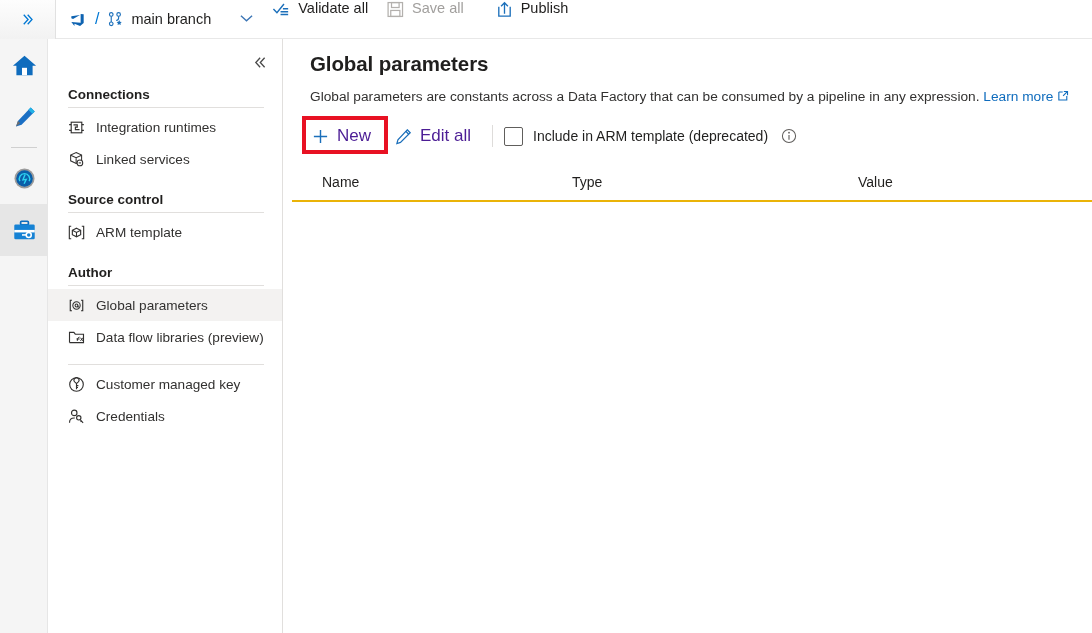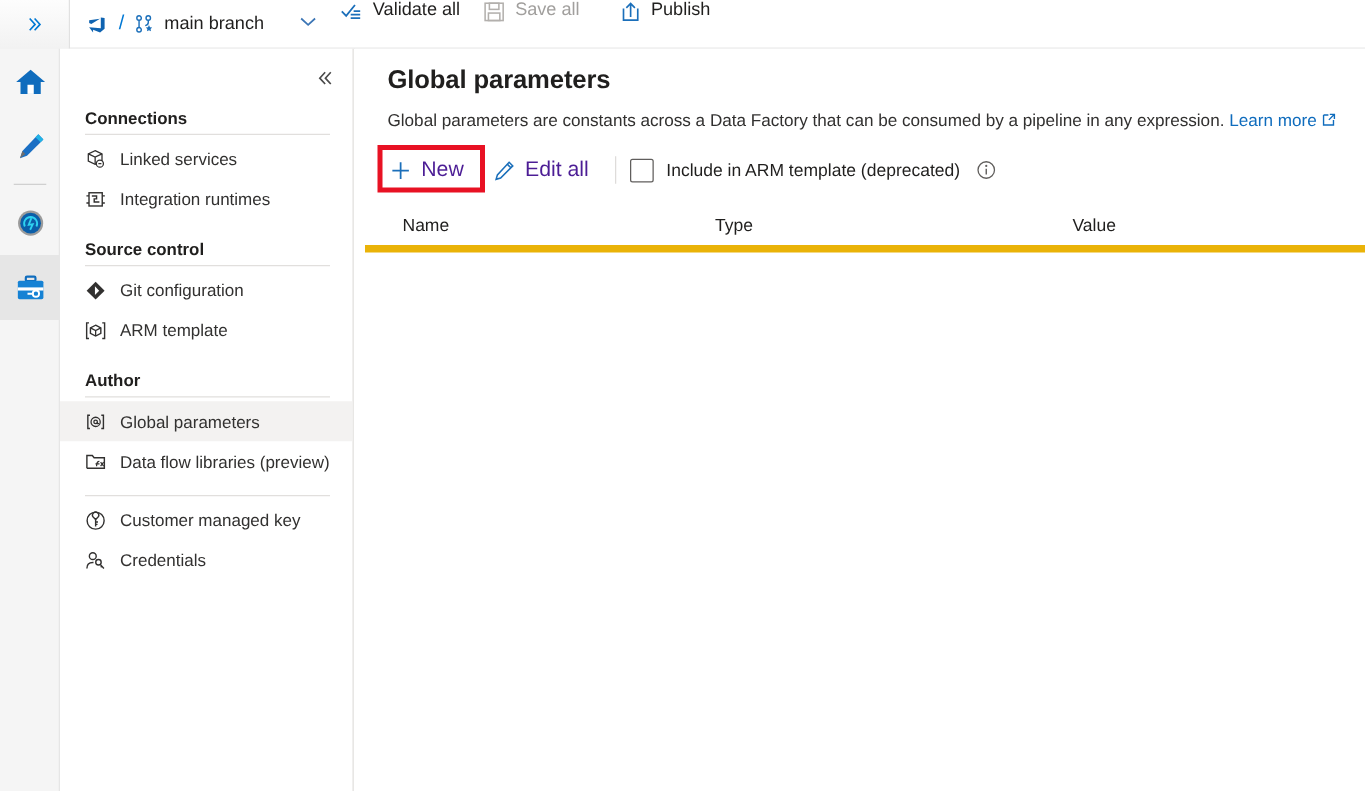--- a/index.html
+++ b/index.html
@@ -140,21 +140,21 @@
 
   .red-box {
     position: absolute; left: 2px; top: -2px;
     width: 86px; height: 38px;
     border: 4px solid #e81123; pointer-events: none;
   }
 
   .tbl-head {
     display: flex; align-items: center; height: 38px;
     margin-left: 8px; margin-top: 10px; margin-right: 0;
-    border-bottom: 6px solid #eab308;
+    border-bottom: 2px solid #eab308;
   }
   .th { font-size: 14px; color: #201f1e; font-weight: 400; }
   .th-name { width: 280px; padding-left: 30px; }
   .th-type { width: 286px; }
   .th-value { flex: 1; }
   .tbl-body { height: 380px; }
 </style>
 </head>
 <body>
 
@@ -257,52 +257,43 @@
       </svg>
     </div>
 
     <div class="nav-scroll">
 
       <div class="nav-section-title">Connections</div>
       <div class="nav-rule"></div>
       <div class="nav-item">
         <span class="nav-ico">
           <svg width="17" height="17" viewBox="0 0 18 18">
+            <rect x="3.4" y="3.4" width="11.2" height="11.2" fill="none" stroke="#323130" stroke-width="1.2"></rect>
+            <path d="M1.2 6 h2.2 M1.2 12 h2.2 M14.6 6 h2.2 M14.6 12 h2.2" stroke="#323130" stroke-width="1.2"></path>
+            <path d="M5.8 6.2 h4 v2.4 h-2 v2.6 h4.4" fill="none" stroke="#323130" stroke-width="1.2"></path>
+          </svg>
+        </span>
+        <span class="nav-lbl">Integration runtimes</span>
+      </div>
+      <div class="nav-item">
+        <span class="nav-ico">
+          <svg width="17" height="17" viewBox="0 0 18 18">
             <path d="M8.6 1.6 L14.4 4.4 v6 L8.6 13.2 L2.8 10.4 v-6 z" fill="none" stroke="#323130" stroke-width="1.1"></path>
             <path d="M2.8 4.4 L8.6 7.1 L14.4 4.4 M8.6 7.1 v6.1" fill="none" stroke="#323130" stroke-width="1.1"></path>
             <circle cx="12.6" cy="12.6" r="3" fill="#ffffff" stroke="#323130" stroke-width="1.1"></circle>
             <path d="M11.3 12.6 h2.6" stroke="#323130" stroke-width="1.1"></path>
           </svg>
         </span>
         <span class="nav-lbl">Linked services</span>
       </div>
-      <div class="nav-item">
-        <span class="nav-ico">
-          <svg width="17" height="17" viewBox="0 0 18 18">
-            <rect x="3.4" y="3.4" width="11.2" height="11.2" fill="none" stroke="#323130" stroke-width="1.2"></rect>
-            <path d="M1.2 6 h2.2 M1.2 12 h2.2 M14.6 6 h2.2 M14.6 12 h2.2" stroke="#323130" stroke-width="1.2"></path>
-            <path d="M5.8 6.2 h4 v2.4 h-2 v2.6 h4.4" fill="none" stroke="#323130" stroke-width="1.2"></path>
-          </svg>
-        </span>
-        <span class="nav-lbl">Integration runtimes</span>
-      </div>
 
       <div class="nav-gap"></div>
 
       <div class="nav-section-title">Source control</div>
       <div class="nav-rule"></div>
-      <div class="nav-item">
-        <span class="nav-ico">
-          <svg width="17" height="17" viewBox="0 0 18 18">
-            <path d="M9 1.4 L16.6 9 L9 16.6 L1.4 9 z" fill="#323130"></path>
-            <path d="M8.4 5.2 L12 9 L8.4 12.8 V5.2 z" fill="#ffffff"></path>
-          </svg>
-        </span>
-        <span class="nav-lbl">Git configuration</span>
-      </div>
       <div class="nav-item">
         <span class="nav-ico">
           <svg width="17" height="17" viewBox="0 0 18 18">
             <path d="M3.4 2.4 H1.4 v13.2 h2 M14.6 2.4 h2 v13.2 h-2" fill="none" stroke="#323130" stroke-width="1.2"></path>
             <path d="M9 4.4 L13.4 6.7 v4.6 L9 13.6 L4.6 11.3 V6.7 z" fill="none" stroke="#323130" stroke-width="1.2"></path>
             <path d="M4.6 6.7 L9 9 l4.4 -2.3 M9 9 v4.6" fill="none" stroke="#323130" stroke-width="1.1"></path>
           </svg>
         </span>
         <span class="nav-lbl">ARM template</span>
       </div>

